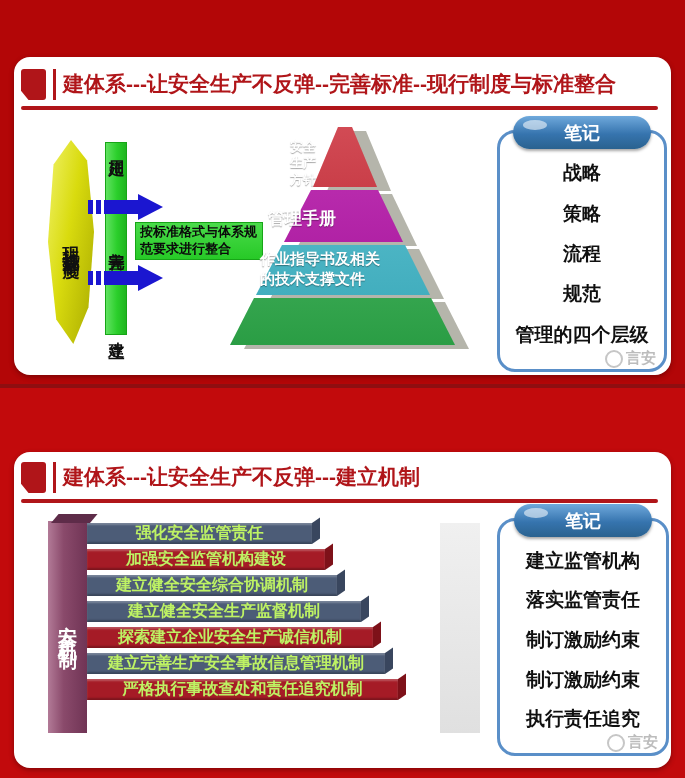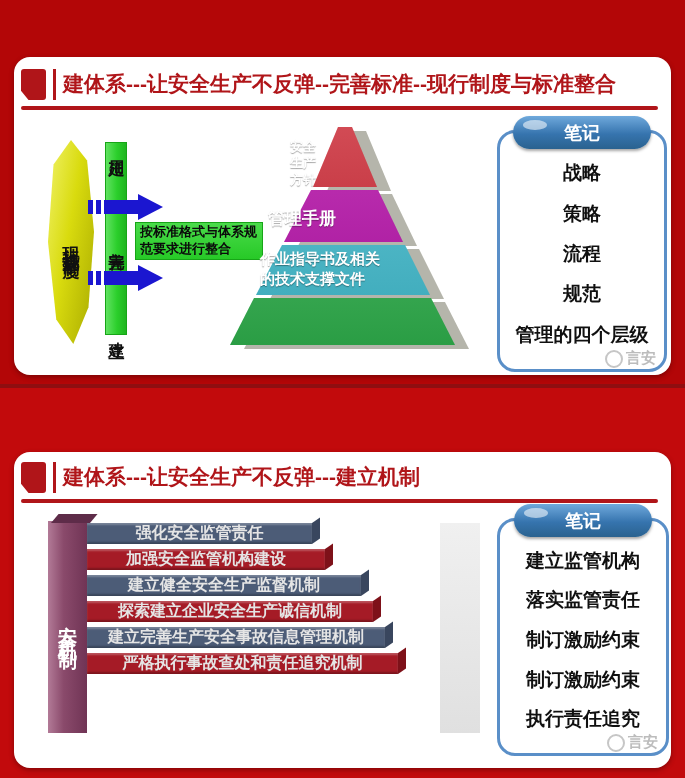--- a/index.html
+++ b/index.html
@@ -88,21 +88,21 @@
   .pillar{position:absolute;left:34px;top:69px;width:39px;height:212px;
     background:linear-gradient(90deg,#B27A97 0%,#8A4A6B 40%,#703455 100%);
     display:flex;align-items:center;justify-content:center;z-index:2;}
   .pillar::before{content:'';position:absolute;top:-7px;left:3px;width:100%;height:9px;
     background:#5E2C49;transform:skewX(-40deg);transform-origin:left bottom;}
   .pillar-label{font-size:19px;font-weight:bold;color:#fff;letter-spacing:8px;}
   .ghost-band{position:absolute;left:426px;top:71px;width:40px;height:210px;
     background:linear-gradient(180deg,#F0F0F0,#E0E0E0);z-index:0;}
   .bars{position:absolute;left:73px;top:71px;z-index:1;}
   .bar{position:relative;height:21px;margin-bottom:5px;display:flex;align-items:center;
-    justify-content:center;color:#e5e5e5;font-size:16px;font-weight:bold;white-space:nowrap;
+    justify-content:center;color:#bef264;font-size:16px;font-weight:bold;white-space:nowrap;
     box-shadow:inset 0 2px 2px rgba(255,255,255,.25), inset 0 -2px 2px rgba(0,0,0,.25);}
   .bar::after{content:'';position:absolute;right:-8px;top:0;width:8px;height:100%;
     transform:skewY(-35deg);transform-origin:0 100%;}
   .bar.slate{background:#4C5C77;} .bar.slate::after{background:#39465E;}
   .bar.red{background:#A51B26;} .bar.red::after{background:#7E1119;}
 </style>
 </head>
 <body>
 
 <div class="page">
@@ -186,20 +186,21 @@
 
     <div class="ghost-band"></div>
 
     <div class="pillar">
       <span class="pillar-label vtext">安全机制</span>
     </div>
 
     <div class="bars">
       <div class="bar slate" style="width:225px">强化安全监管责任</div>
       <div class="bar red" style="width:238px">加强安全监管机构建设</div>
+      <div class="bar slate" style="width:250px">建立健全安全综合协调机制</div>
       <div class="bar slate" style="width:274px">建立健全安全生产监督机制</div>
       <div class="bar red" style="width:286px">探索建立企业安全生产诚信机制</div>
       <div class="bar slate" style="width:298px">建立完善生产安全事故信息管理机制</div>
       <div class="bar red" style="width:311px">严格执行事故查处和责任追究机制</div>
     </div>
 
     <aside class="notes notes2">
       <div class="pill">
         <span class="pill-gloss"></span>
         <span>笔记</span>

